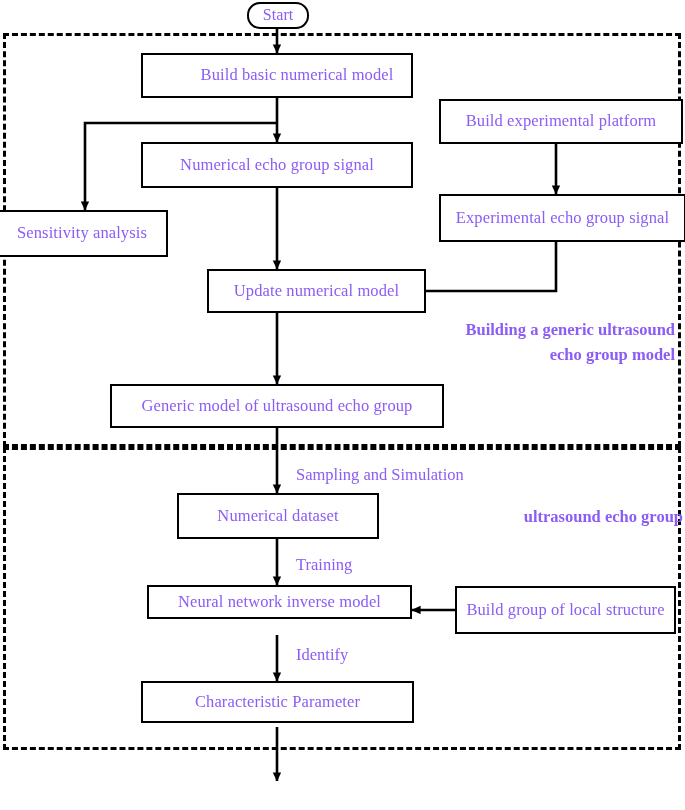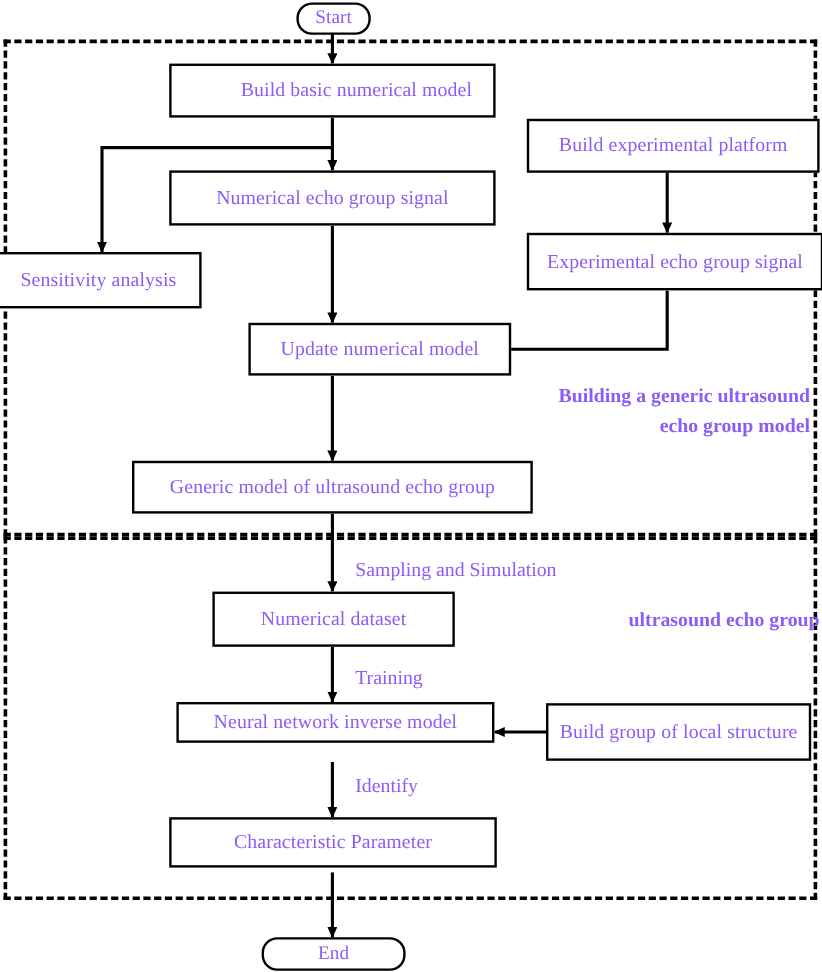--- a/index.html
+++ b/index.html
@@ -104,21 +104,20 @@
       <line x1="455" y1="610" x2="412" y2="610" marker-end="url(#arrow)"></line>
 
       <line x1="277" y1="635" x2="277" y2="681" marker-end="url(#arrow)"></line>
 
       <line x1="277" y1="727" x2="277" y2="781" marker-end="url(#arrow)"></line>
     </g>
   </svg>
 
   <div class="node terminator" style="left:247px; top:2px; width:62px; height:27px;">Start</div>
 
-  <div class="node terminator" style="left:218px; top:781px; width:120px; height:28px;">End</div>
 
   <div class="node" style="left:141px; top:53px; width:272px; height:45px;padding-left:40px;">Build basic numerical model</div>
 
   <div class="node" style="left:141px; top:142px; width:272px; height:46px;">Numerical echo group signal</div>
 
   <div class="node" style="left:-4px; top:210px; width:172px; height:47px;">Sensitivity analysis</div>
 
   <div class="node" style="left:439px; top:99px; width:244px; height:45px;">Build experimental platform</div>
 
   <div class="node" style="left:439px; top:194px; width:247px; height:48px;">Experimental echo group signal</div>

